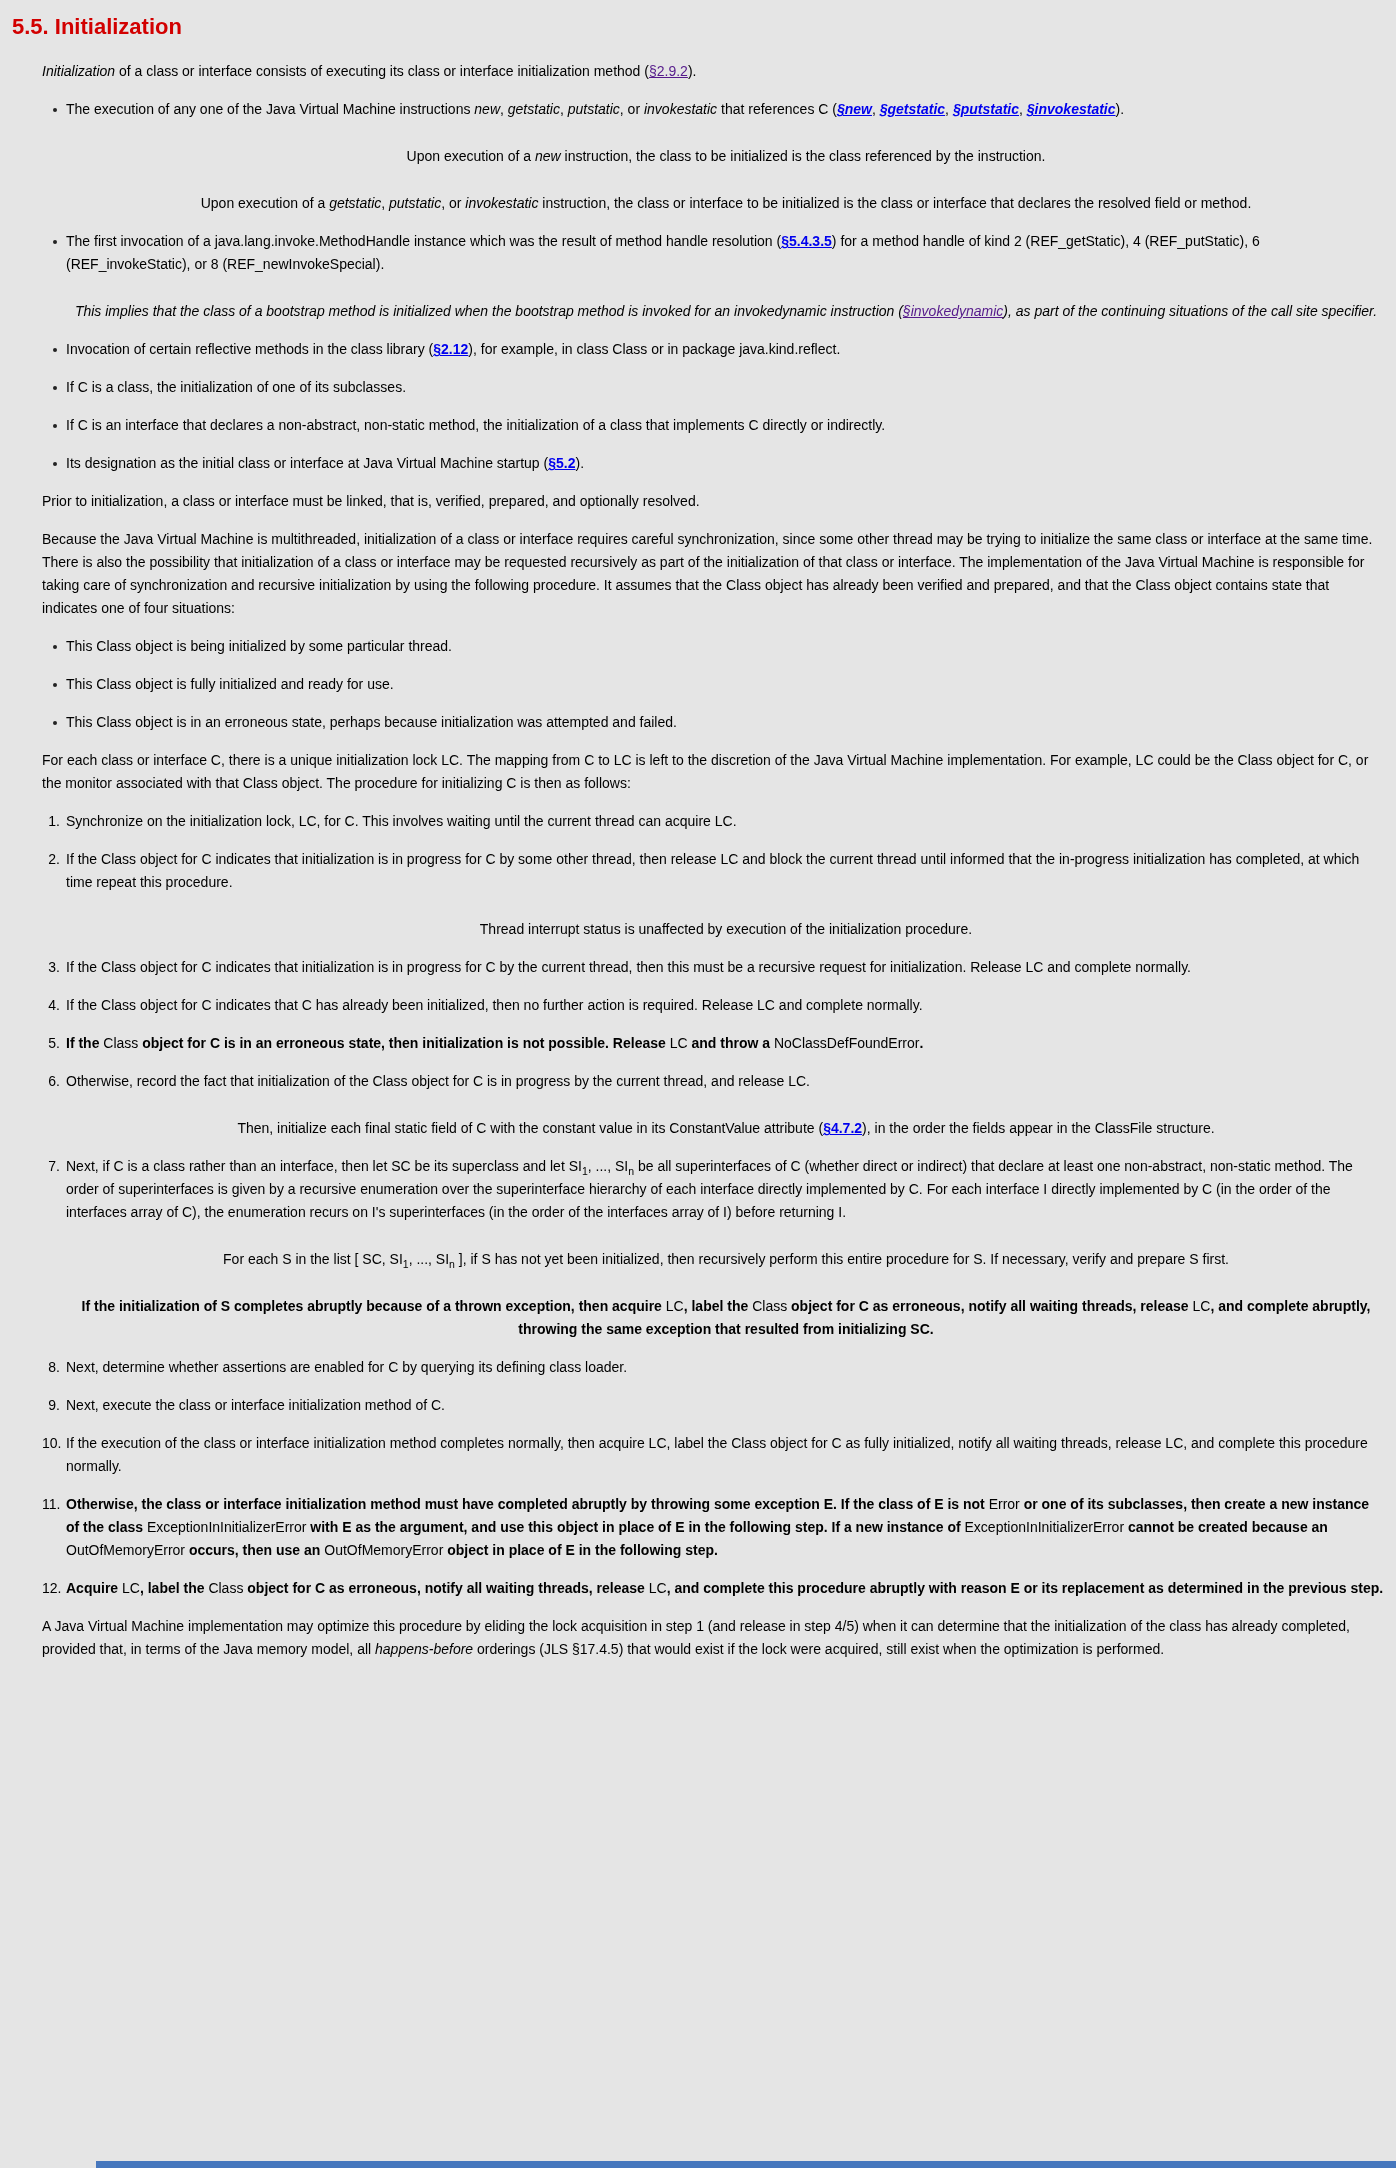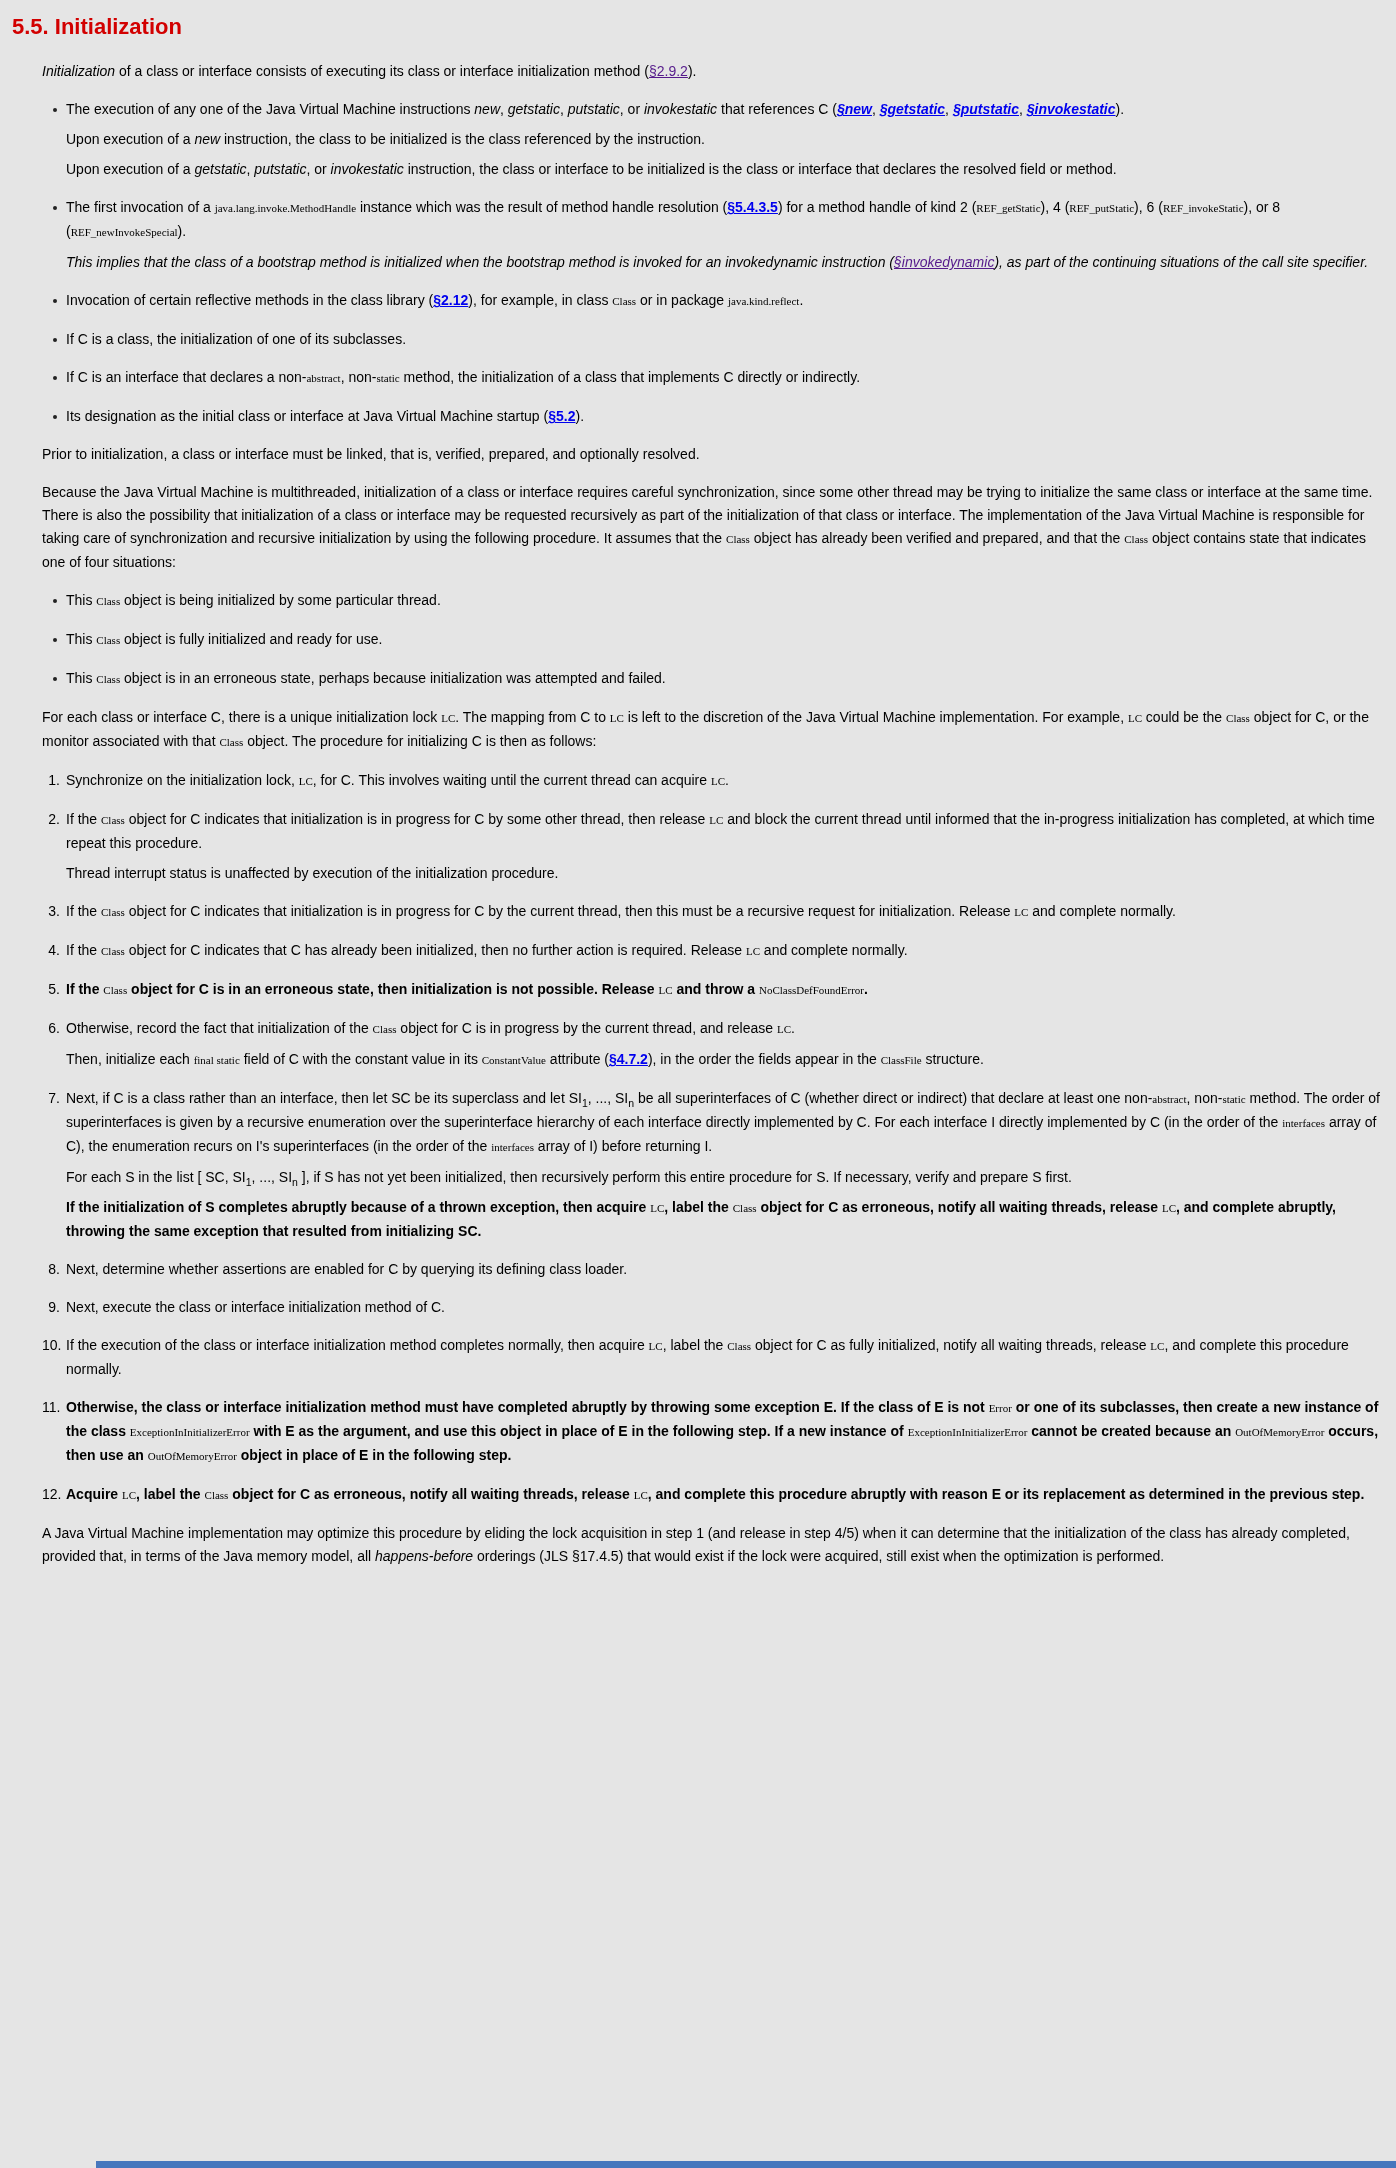--- a/index.html
+++ b/index.html
@@ -28,27 +28,27 @@
   }
   .para{margin:15px 0;}
   ul.blist{list-style:none;margin:15px 0;padding:0 0 0 10px;}
   ul.blist > li{position:relative;padding-left:14px;margin:0 0 15px 0;}
   ul.blist > li::before{
     content:"";position:absolute;left:1px;top:10px;width:4px;height:4px;border-radius:50%;background:#222;
   }
   ol.olist{list-style:none;margin:15px 0;padding:0;}
   ol.olist > li{position:relative;padding-left:24px;margin:0 0 15px 0;}
   ol.olist > li .num{position:absolute;left:0;top:0;width:18px;text-align:right;white-space:nowrap;}
-  .sub{margin-top:7px;}
+  .sub{margin-top:24px;text-align:center;}
   .b{font-weight:bold;}
   .b code{font-weight:normal;}
   .i-para{font-style:italic;}
   code{
-    font-family:Liberation Serif, serif;
-    font-size:11px;
+    font-family:Liberation Sans, sans-serif;
+    font-size:14px;
   }
   a{text-decoration:underline;cursor:pointer;}
   a.lnk{color:var(--link-color);font-weight:bold;}
   a.vst{color:var(--visited-color);}
   a.it{font-style:italic;}
   em{font-style:italic;}
   sub{font-size:10.5px;line-height:0;}
   .bottom-bar{
     position:absolute;left:96px;right:0;bottom:0;height:7px;
     background:var(--bar-color);

